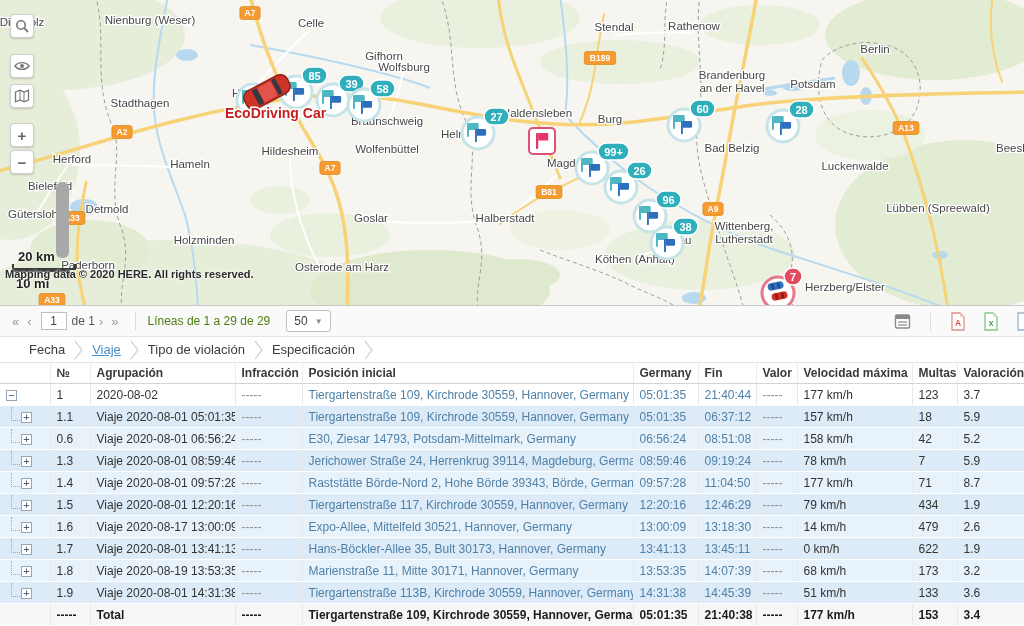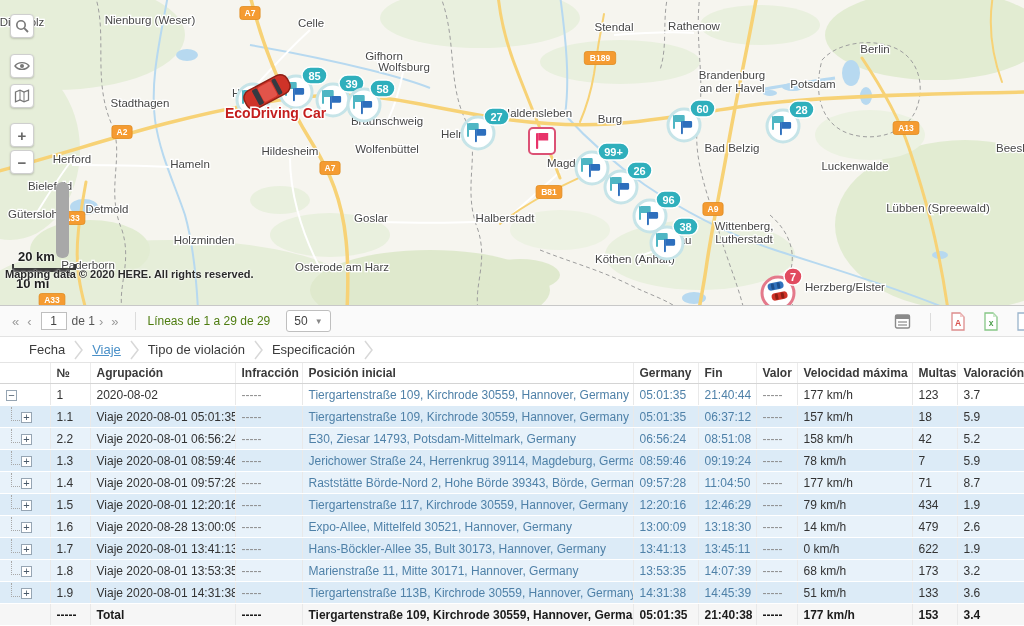--- a/index.html
+++ b/index.html
@@ -564,21 +564,21 @@
     <td class="cell-blue">Tiergartenstraße 109, Kirchrode 30559, Hannover, Germany</td>
     <td class="cell-blue">05:01:35</td>
     <td class="cell-blue">06:37:12</td>
     <td class="cell-dash">-----</td>
     <td>157 km/h</td>
     <td>18</td>
     <td>5.9</td>
         </tr>
         <tr class="child-even">
           <td class="col-expand"><span class="tree-stub"></span><span class="tree-box">+</span></td>
-    <td>2.2</td>
+    <td>0.6</td>
     <td>Viaje 2020-08-01 06:56:24</td>
     <td class="cell-dash">-----</td>
     <td class="cell-blue">E30, Ziesar 14793, Potsdam-Mittelmark, Germany</td>
     <td class="cell-blue">06:56:24</td>
     <td class="cell-blue">08:51:08</td>
     <td class="cell-dash">-----</td>
     <td>158 km/h</td>
     <td>42</td>
     <td>5.2</td>
         </tr>
@@ -617,21 +617,21 @@
     <td class="cell-blue">12:20:16</td>
     <td class="cell-blue">12:46:29</td>
     <td class="cell-dash">-----</td>
     <td>79 km/h</td>
     <td>434</td>
     <td>1.9</td>
         </tr>
         <tr class="child-even">
           <td class="col-expand"><span class="tree-stub"></span><span class="tree-box">+</span></td>
     <td>1.6</td>
-    <td>Viaje 2020-08-28 13:00:09</td>
+    <td>Viaje 2020-08-17 13:00:09</td>
     <td class="cell-dash">-----</td>
     <td class="cell-blue">Expo-Allee, Mittelfeld 30521, Hannover, Germany</td>
     <td class="cell-blue">13:00:09</td>
     <td class="cell-blue">13:18:30</td>
     <td class="cell-dash">-----</td>
     <td>14 km/h</td>
     <td>479</td>
     <td>2.6</td>
         </tr>
         <tr class="child-odd">
@@ -643,21 +643,21 @@
     <td class="cell-blue">13:41:13</td>
     <td class="cell-blue">13:45:11</td>
     <td class="cell-dash">-----</td>
     <td>0 km/h</td>
     <td>622</td>
     <td>1.9</td>
         </tr>
         <tr class="child-even">
           <td class="col-expand"><span class="tree-stub"></span><span class="tree-box">+</span></td>
     <td>1.8</td>
-    <td>Viaje 2020-08-01 13:53:35</td>
+    <td>Viaje 2020-08-19 13:53:35</td>
     <td class="cell-dash">-----</td>
     <td class="cell-blue">Marienstraße 11, Mitte 30171, Hannover, Germany</td>
     <td class="cell-blue">13:53:35</td>
     <td class="cell-blue">14:07:39</td>
     <td class="cell-dash">-----</td>
     <td>68 km/h</td>
     <td>173</td>
     <td>3.2</td>
         </tr>
         <tr class="child-odd">

